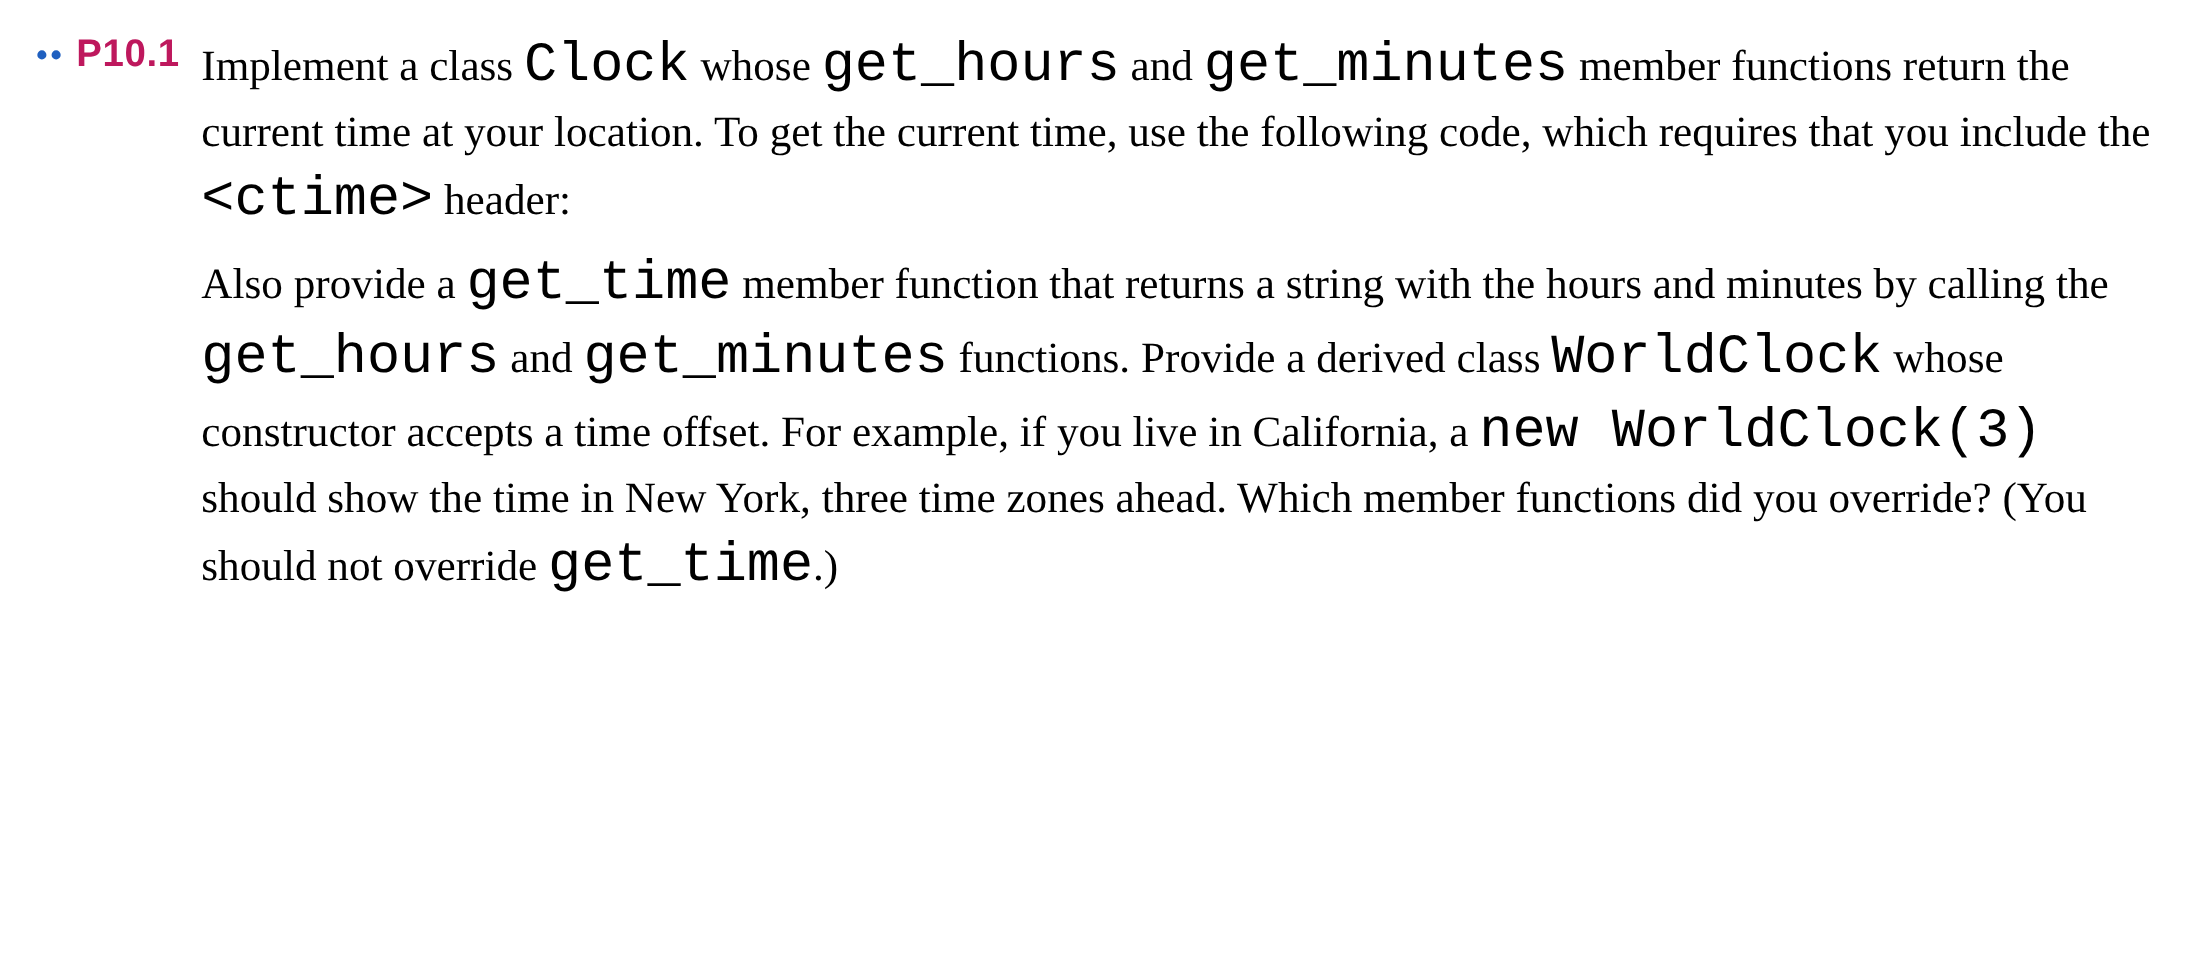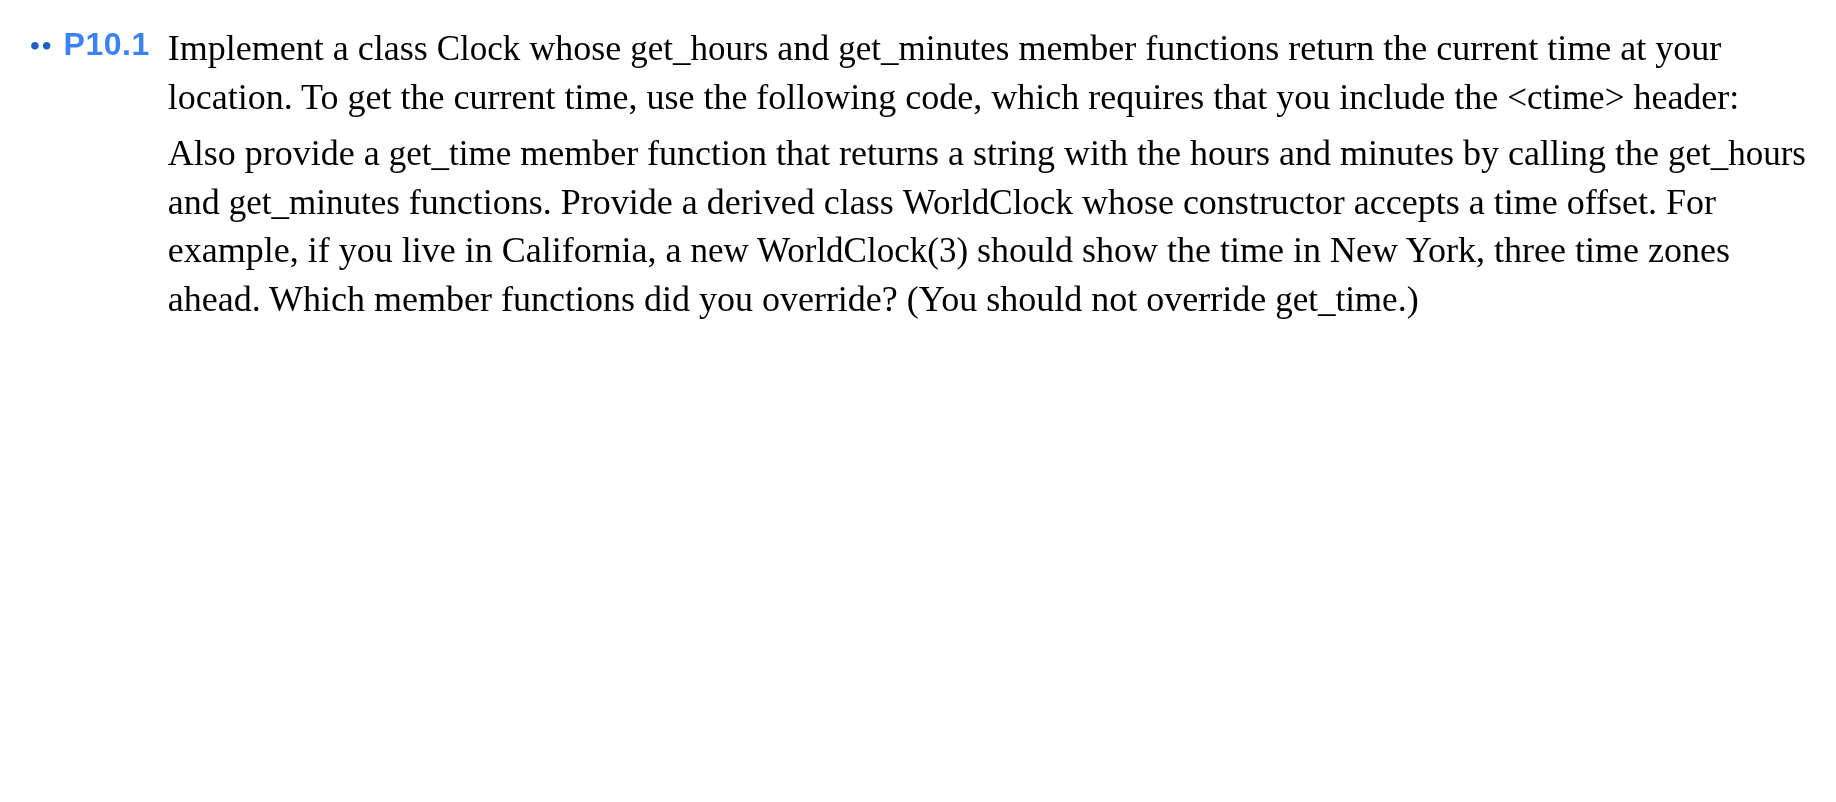--- a/index.html
+++ b/index.html
@@ -27,37 +27,37 @@
       padding-top: 2px;
     }
     .bullets {
       color: #2060c0;
       font-size: 28px;
       letter-spacing: 2px;
       font-weight: bold;
       line-height: 1;
     }
     .problem-number {
-      color: #3b82f6;
+      color: #be185d;
       font-weight: bold;
       font-size: 32px;
       font-family: Arial, Helvetica, sans-serif;
       letter-spacing: 0.5px;
     }
     .problem-body {
       flex: 1;
       font-size: 36px;
       line-height: 1.35;
     }
     .para {
       margin-bottom: 8px;
     }
     .code-inline {
-      font-family: Liberation Serif, serif;
-      font-size: 35px;
+      font-family: Liberation Mono, monospace;
+      font-size: 46px;
     }
     .code-block {
       font-family: 'Courier New', Courier, monospace;
       font-size: 34px;
       line-height: 1.45;
       white-space: pre;
       margin: 18px 0 18px 36px;
     }
   </style>
 </head>

